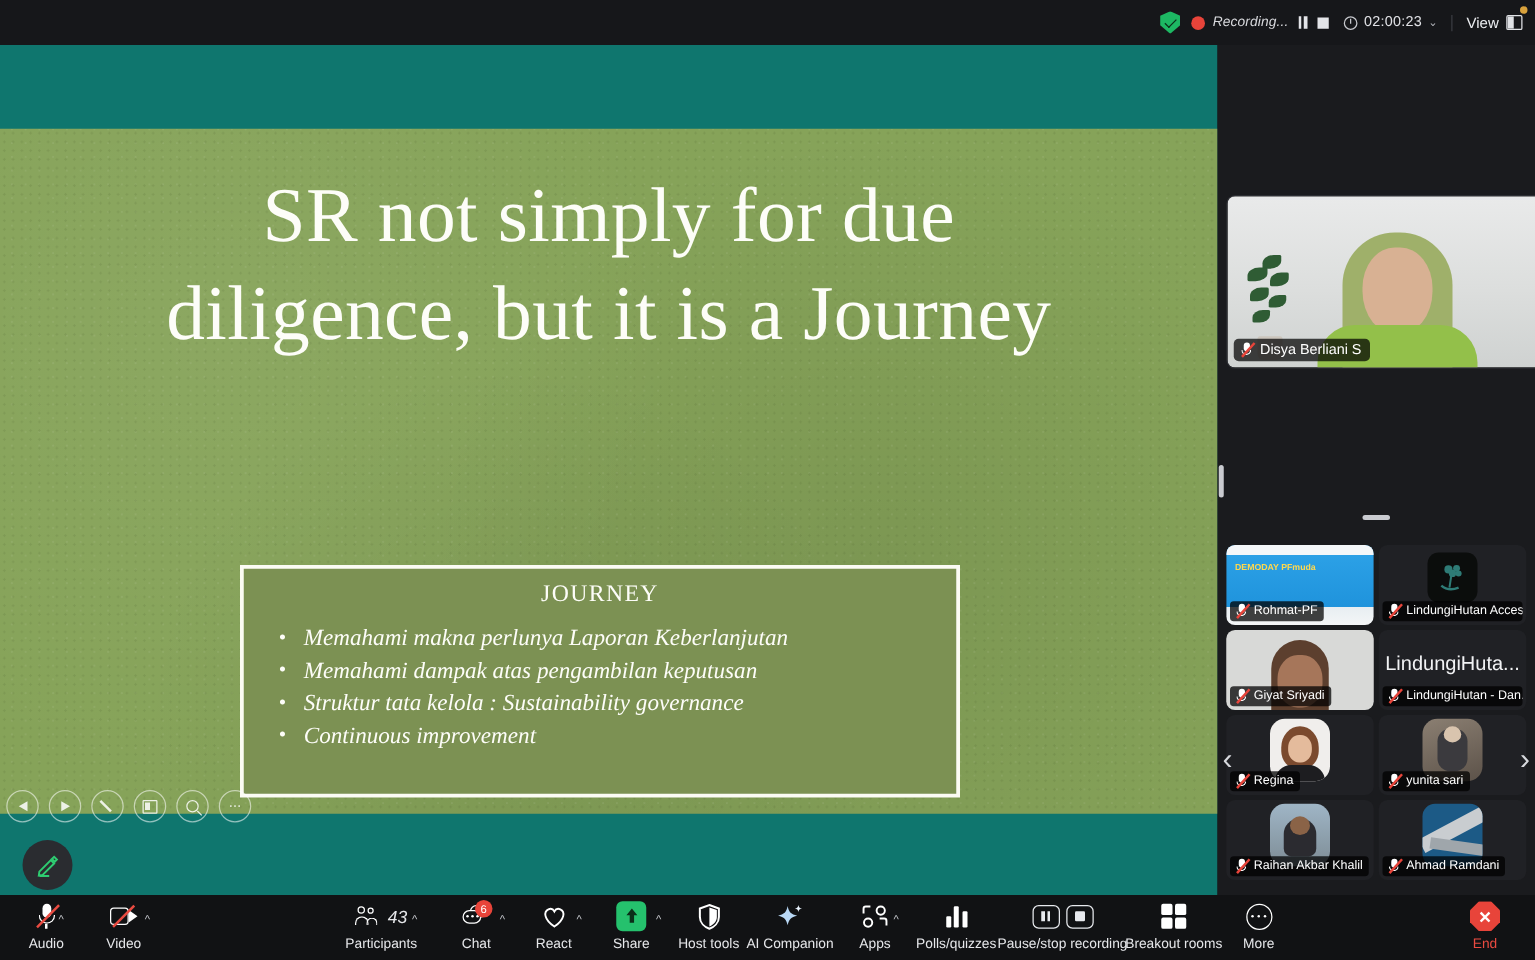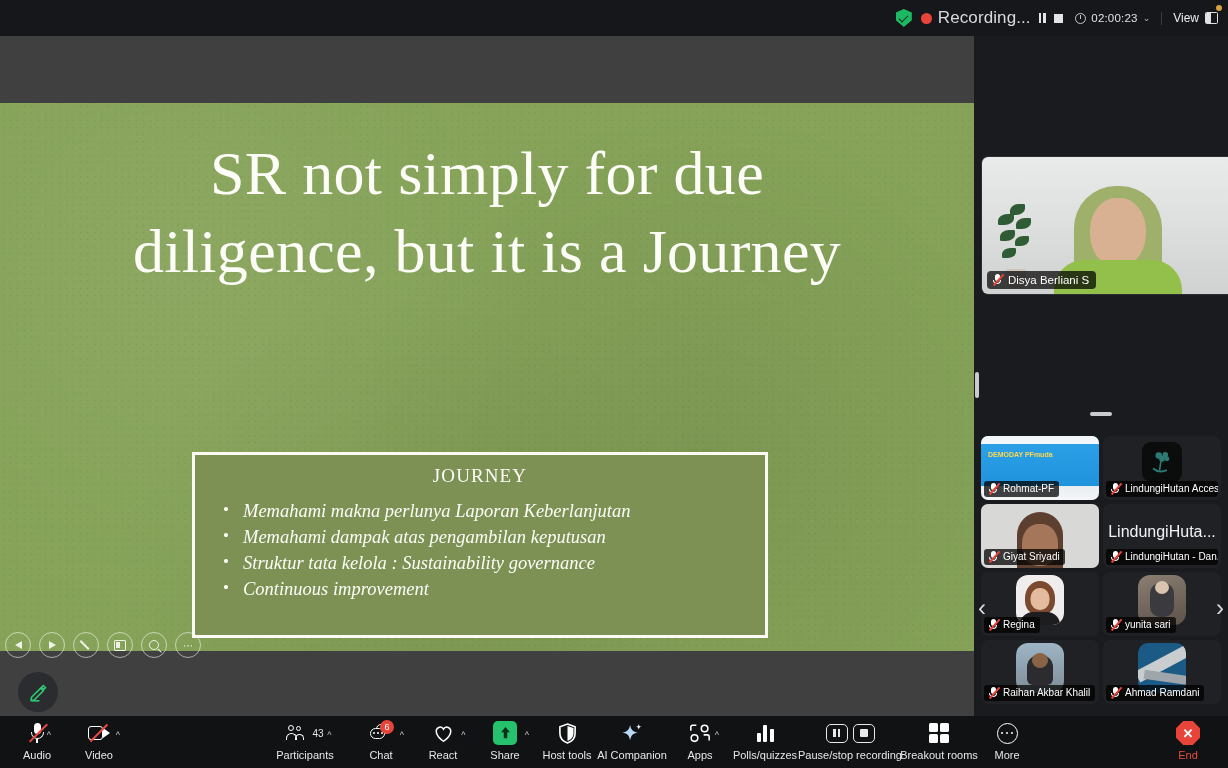--- a/index.html
+++ b/index.html
@@ -21,21 +21,21 @@
     width: 16px; height: 18px; background: #1db863; margin-right: 9px;
     clip-path: polygon(50% 0%, 100% 20%, 100% 62%, 50% 100%, 0% 62%, 0% 20%);
     position: relative;
   }
   .shield-badge::after {
     content: ""; position: absolute; left: 3.5px; top: 6px;
     width: 8px; height: 4px; border-left: 1.6px solid #0b2e19;
     border-bottom: 1.6px solid #0b2e19; transform: rotate(-45deg);
   }
   .rec-dot { width: 11px; height: 11px; border-radius: 50%; background: #e8443a; margin-right: 6px; }
-  .rec-text { color: #d9dade; font-size: 17px; margin-right: 8px; letter-spacing: .1px; }
+  .rec-text { color: #d9dade; font-size: 11px; margin-right: 8px; letter-spacing: .1px; font-style: italic; }
   .bar-pause { display: flex; gap: 2px; margin-right: 8px; }
   .bar-pause i { display: block; width: 2.8px; height: 10px; background: #e3e4e8; }
   .bar-stop { width: 9px; height: 9px; background: #e3e4e8; margin-right: 12px; }
   .clock-ico {
     width: 11px; height: 11px; border: 1.3px solid #c6c8cd; border-radius: 50%;
     position: relative; margin-right: 5px;
   }
   .clock-ico::after {
     content: ""; position: absolute; left: 4px; top: 1.6px;
     width: 1.2px; height: 4px; background: #c6c8cd;
@@ -49,21 +49,21 @@
     display: flex; overflow: hidden;
   }
   .view-ico i:first-child { width: 5px; background: #dfe1e5; }
   .view-ico i:last-child { flex: 1; background: transparent; }
   .corner-dot {
     position: absolute; right: 6px; top: 5px; width: 6px; height: 6px;
     border-radius: 50%; background: #d9a23c;
   }
 
   
-  .stage { position: absolute; left: 0; top: 36px; width: 974px; height: 680px; background: #404040; }
+  .stage { position: absolute; left: 0; top: 36px; width: 974px; height: 680px; background: #0f766e; }
   .slide {
     position: absolute; left: 0; top: 67px; width: 974px; height: 548px;
     background:
       radial-gradient(circle at 18% 30%, rgba(255,255,255,.05), transparent 42%),
       radial-gradient(circle at 72% 66%, rgba(0,0,0,.08), transparent 46%),
       radial-gradient(circle at 42% 88%, rgba(0,0,0,.07), transparent 40%),
       #86a359;
     overflow: hidden;
   }
   .slide::before {
@@ -257,21 +257,21 @@
 
   .ic-cam { width: 22px; height: 15px; position: relative; }
   .ic-cam .bd { position: absolute; left: 0; top: 0; width: 15px; height: 14px; border: 1.8px solid #fff; border-radius: 3px; }
   .ic-cam .ln { position: absolute; right: 0; top: 2px; width: 0; height: 0; border-top: 5px solid transparent; border-bottom: 5px solid transparent; border-left: 7px solid #fff; }
 
   .ic-people { width: 22px; height: 17px; position: relative; }
   .ic-people .h1 { position: absolute; left: 2px; top: 0; width: 6px; height: 6px; border-radius: 50%; border: 1.6px solid #fff; }
   .ic-people .h2 { position: absolute; left: 10px; top: 1px; width: 5px; height: 5px; border-radius: 50%; border: 1.6px solid #fff; }
   .ic-people .b1 { position: absolute; left: 0; top: 8px; width: 11px; height: 7px; border: 1.6px solid #fff; border-bottom: none; border-radius: 6px 6px 0 0; }
   .ic-people .b2 { position: absolute; left: 9px; top: 9px; width: 9px; height: 6px; border: 1.6px solid #fff; border-bottom: none; border-radius: 5px 5px 0 0; }
-  .pcount { color: #e6e7ea; font-size: 10px; margin-left: 4px; }
+  .pcount { color: #e6e7ea; font-size: 14px; margin-left: 4px; font-style: italic; }
 
   .ic-chat { width: 22px; height: 18px; position: relative; }
   .ic-chat .bb1 { position: absolute; left: 6px; top: 0; width: 14px; height: 10px; border: 1.6px solid #fff; border-radius: 6px; }
   .ic-chat .bb2 { position: absolute; left: 0; top: 4px; width: 15px; height: 11px; border: 1.6px solid #fff; border-radius: 6px; background: #111214; }
   .ic-chat .dots { position: absolute; left: 3px; top: 8px; display: flex; gap: 2px; }
   .ic-chat .dots i { width: 2px; height: 2px; border-radius: 50%; background: #fff; }
   .badge {
     position: absolute; right: -2px; top: -4px; min-width: 14px; height: 14px;
     border-radius: 7px; background: #e8443a; color: #fff; font-size: 9px;
     display: flex; align-items: center; justify-content: center; padding: 0 3px;

